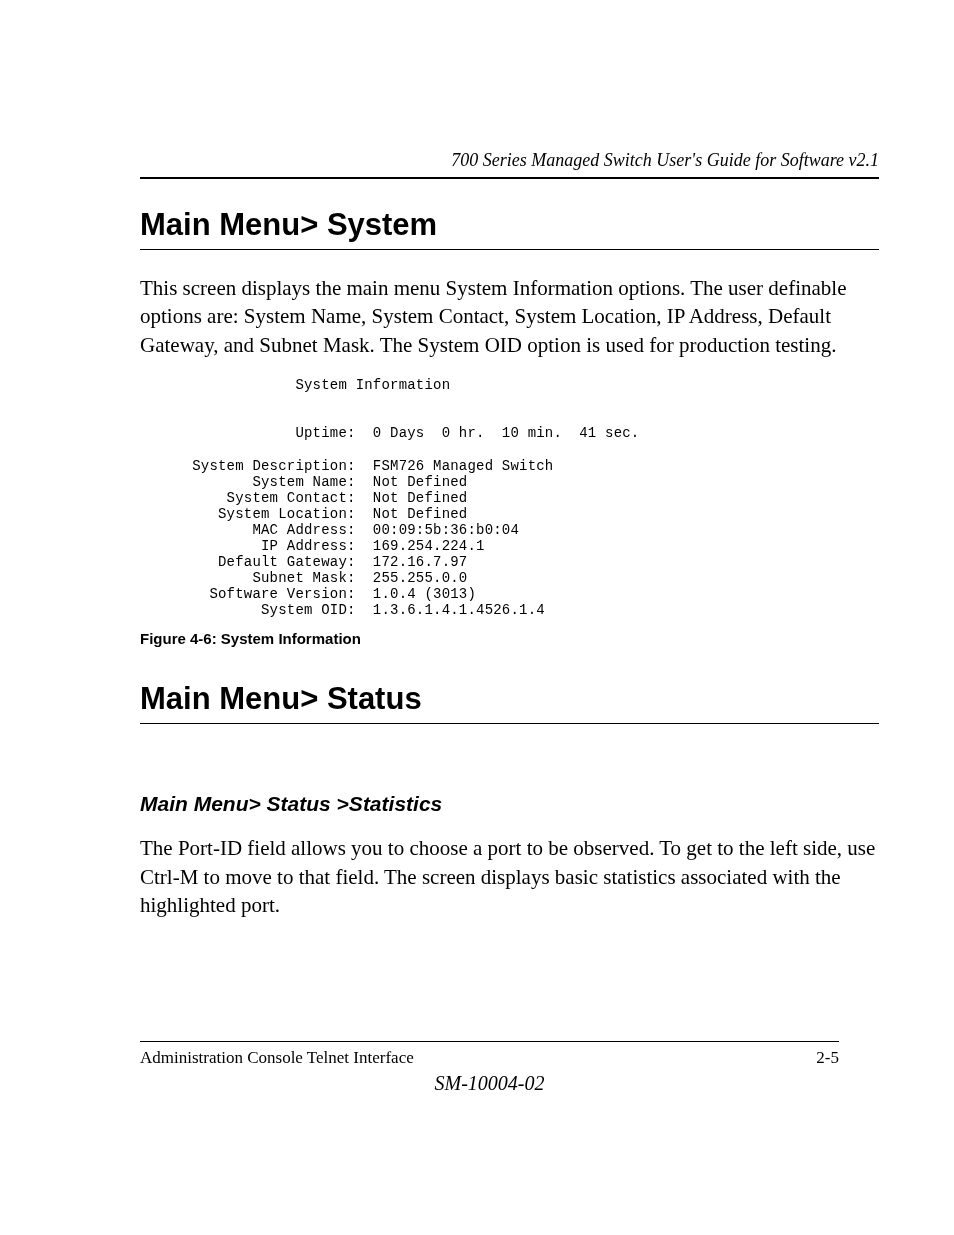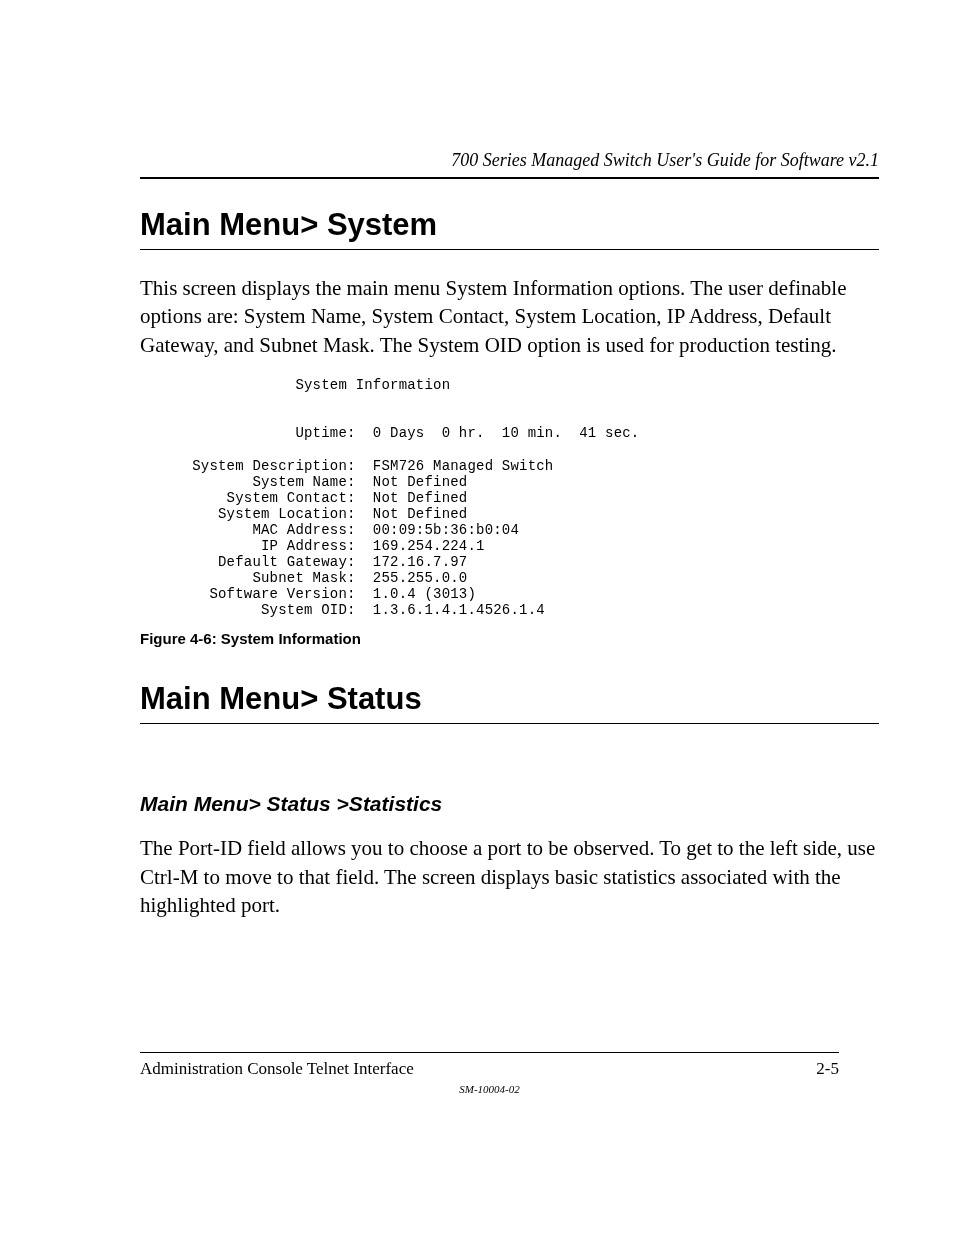--- a/index.html
+++ b/index.html
@@ -76,21 +76,21 @@
     margin: 0 0 6px 0;
   }
   .footer-line {
     display: flex;
     justify-content: space-between;
     font-size: 17px;
   }
   .footer-center {
     text-align: center;
     font-style: italic;
-    font-size: 11px;
+    font-size: 20px;
     margin-top: 4px;
   }
   .spacer-large { height: 30px; }
 </style>
 </head>
 <body>
 
 <div class="page">
 
   <div class="running-header">700 Series Managed Switch User's Guide for Software v2.1</div>

